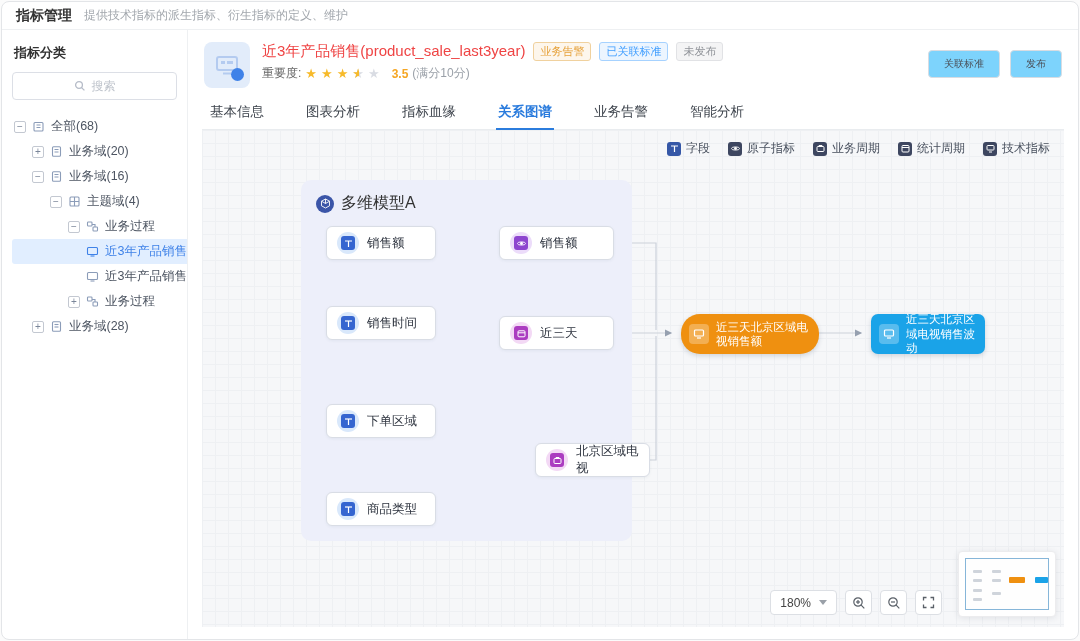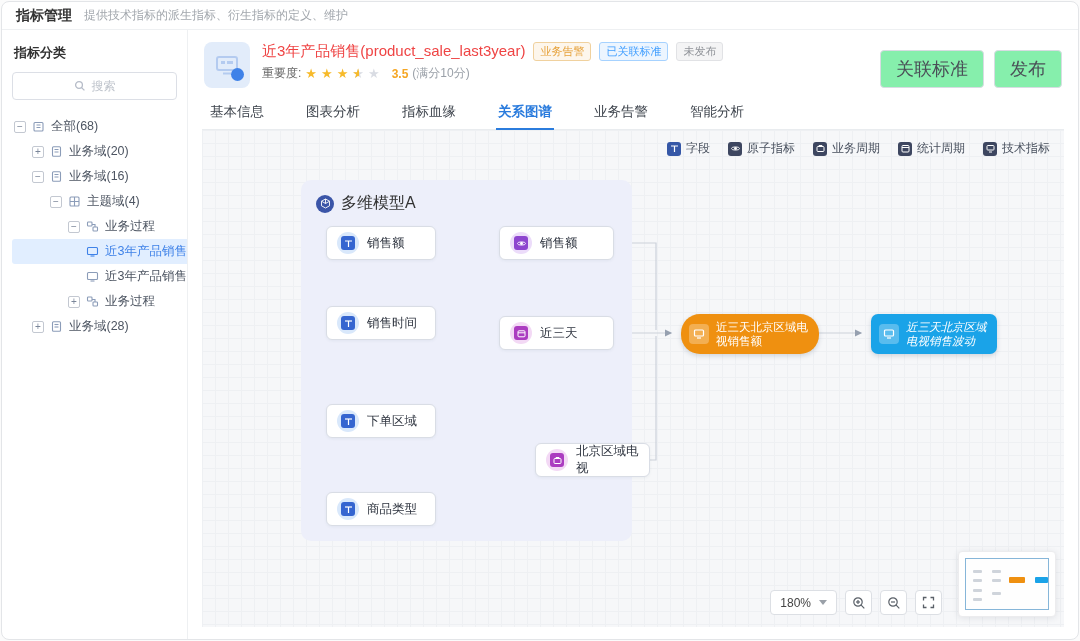--- a/index.html
+++ b/index.html
@@ -45,21 +45,21 @@
   .star { font-size:13px; line-height:13px; color:#f7ba2a; }
   .star::before { content:"★"; }
   .star.empty { color:#d9dce3; }
   .star.half { position:relative; color:#d9dce3; }
   .star.half::after { content:"★"; position:absolute; left:0; top:0; width:55%; overflow:hidden; color:#f7ba2a; }
   .score { color:#f5a623; font-weight:bold; margin-left:8px; }
   .score-max { color:#9aa0a8; }
   .path-row { margin-top:4px; }
   .path-row svg { color:#8a94a6; }
   .head-actions { display:flex; gap:10px; margin-left:auto; padding-top:8px; }
-  .btn { font-size:18px; color:#4a4f57; background:#86efac; border:1px solid #d8dce2; border-radius:4px; padding:6px 15px; white-space:nowrap; cursor:pointer; }
+  .btn { font-size:10px; color:#4a4f57; background:#7dd3fc; border:1px solid #d8dce2; border-radius:4px; padding:6px 15px; white-space:nowrap; cursor:pointer; }
 
   
   .tabs { display:flex; gap:38px; padding:0 6px; border-bottom:1px solid #e9ecef; flex:0 0 30px; }
   .tab { font-size:13.5px; color:#3c424b; padding:5px 2px 8px 2px; position:relative; cursor:pointer; white-space:nowrap; }
   .tab.active { color:#2b7cdd; font-weight:bold; }
   .tab.active::after { content:""; position:absolute; left:0; right:0; bottom:-1px; height:2px; background:#2b7cdd; }
 
   
   .canvas { position:relative; flex:1; margin-top:0; background:#f6f7f9;
     background-image:linear-gradient(#eef0f3 1px, transparent 1px),linear-gradient(90deg,#eef0f3 1px, transparent 1px);
@@ -76,21 +76,21 @@
   .gnode { position:absolute; display:flex; align-items:center; gap:8px; background:#fff; border:1px solid #d9dde5; border-radius:6px; box-shadow:0 1px 3px rgba(40,60,90,.06); padding-left:10px; font-size:12.5px; color:#2f3540; }
   .gnode.sz-field { width:110px; height:34px; }
   .gnode.sz-mid { width:115px; height:34px; }
   .halo { width:22px; height:22px; border-radius:50%; display:flex; align-items:center; justify-content:center; flex:0 0 22px; }
   .halo.blue { background:#d9e8fb; } .halo.purple { background:#ecdcfa; } .halo.magenta { background:#f3d9f5; }
   .chip { width:14px; height:14px; border-radius:3px; display:flex; align-items:center; justify-content:center; }
   .chip.blue { background:#3565d0; } .chip.purple { background:#8d45cf; } .chip.magenta { background:#ab3cc0; }
 
   .big-node { position:absolute; width:138px; height:40px; border-radius:7px; display:flex; align-items:center; gap:7px; padding:0 8px; color:#fff; font-size:11.5px; line-height:1.25; box-shadow:0 2px 5px rgba(40,60,90,.18); }
   .big-node.orange { background:#ef9010;border-radius:19px; }
-  .big-node.blue { background:#1aa3e8; width:126px;font-style:italic; }
+  .big-node.blue { background:#1aa3e8; width:114px; }
   .big-icon { width:20px; height:20px; flex:0 0 20px; border-radius:4px; background:rgba(255,255,255,.28); display:flex; align-items:center; justify-content:center; }
 
   .edges { position:absolute; left:0; top:0; pointer-events:none; }
 
   
   .zoom-toolbar { position:absolute; right:122px; bottom:12px; display:flex; align-items:center; gap:8px; }
   .zoom-select { height:25px; background:#fff; border:1px solid #dcdfe4; border-radius:4px; display:flex; align-items:center; gap:8px; padding:0 9px; font-size:12px; color:#444; cursor:pointer; }
   .caret { width:0; height:0; border-left:4px solid transparent; border-right:4px solid transparent; border-top:5px solid #9aa0a8; }
   .tool-btn { width:27px; height:25px; background:#fff; border:1px solid #dcdfe4; border-radius:4px; display:flex; align-items:center; justify-content:center; color:#5a6068; cursor:pointer; }
 

